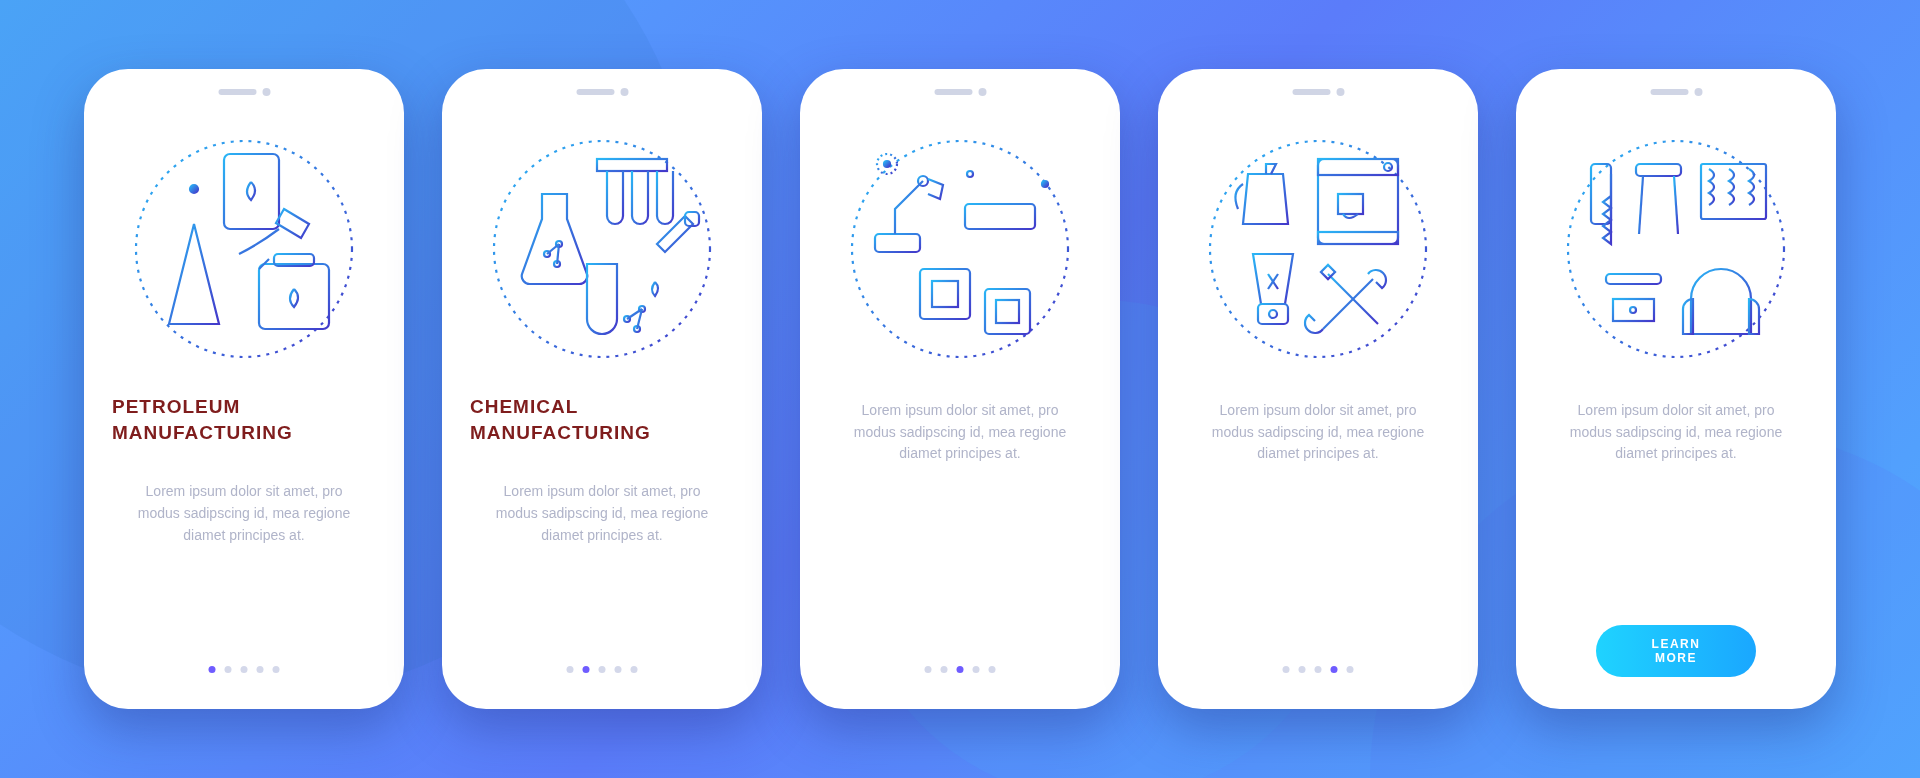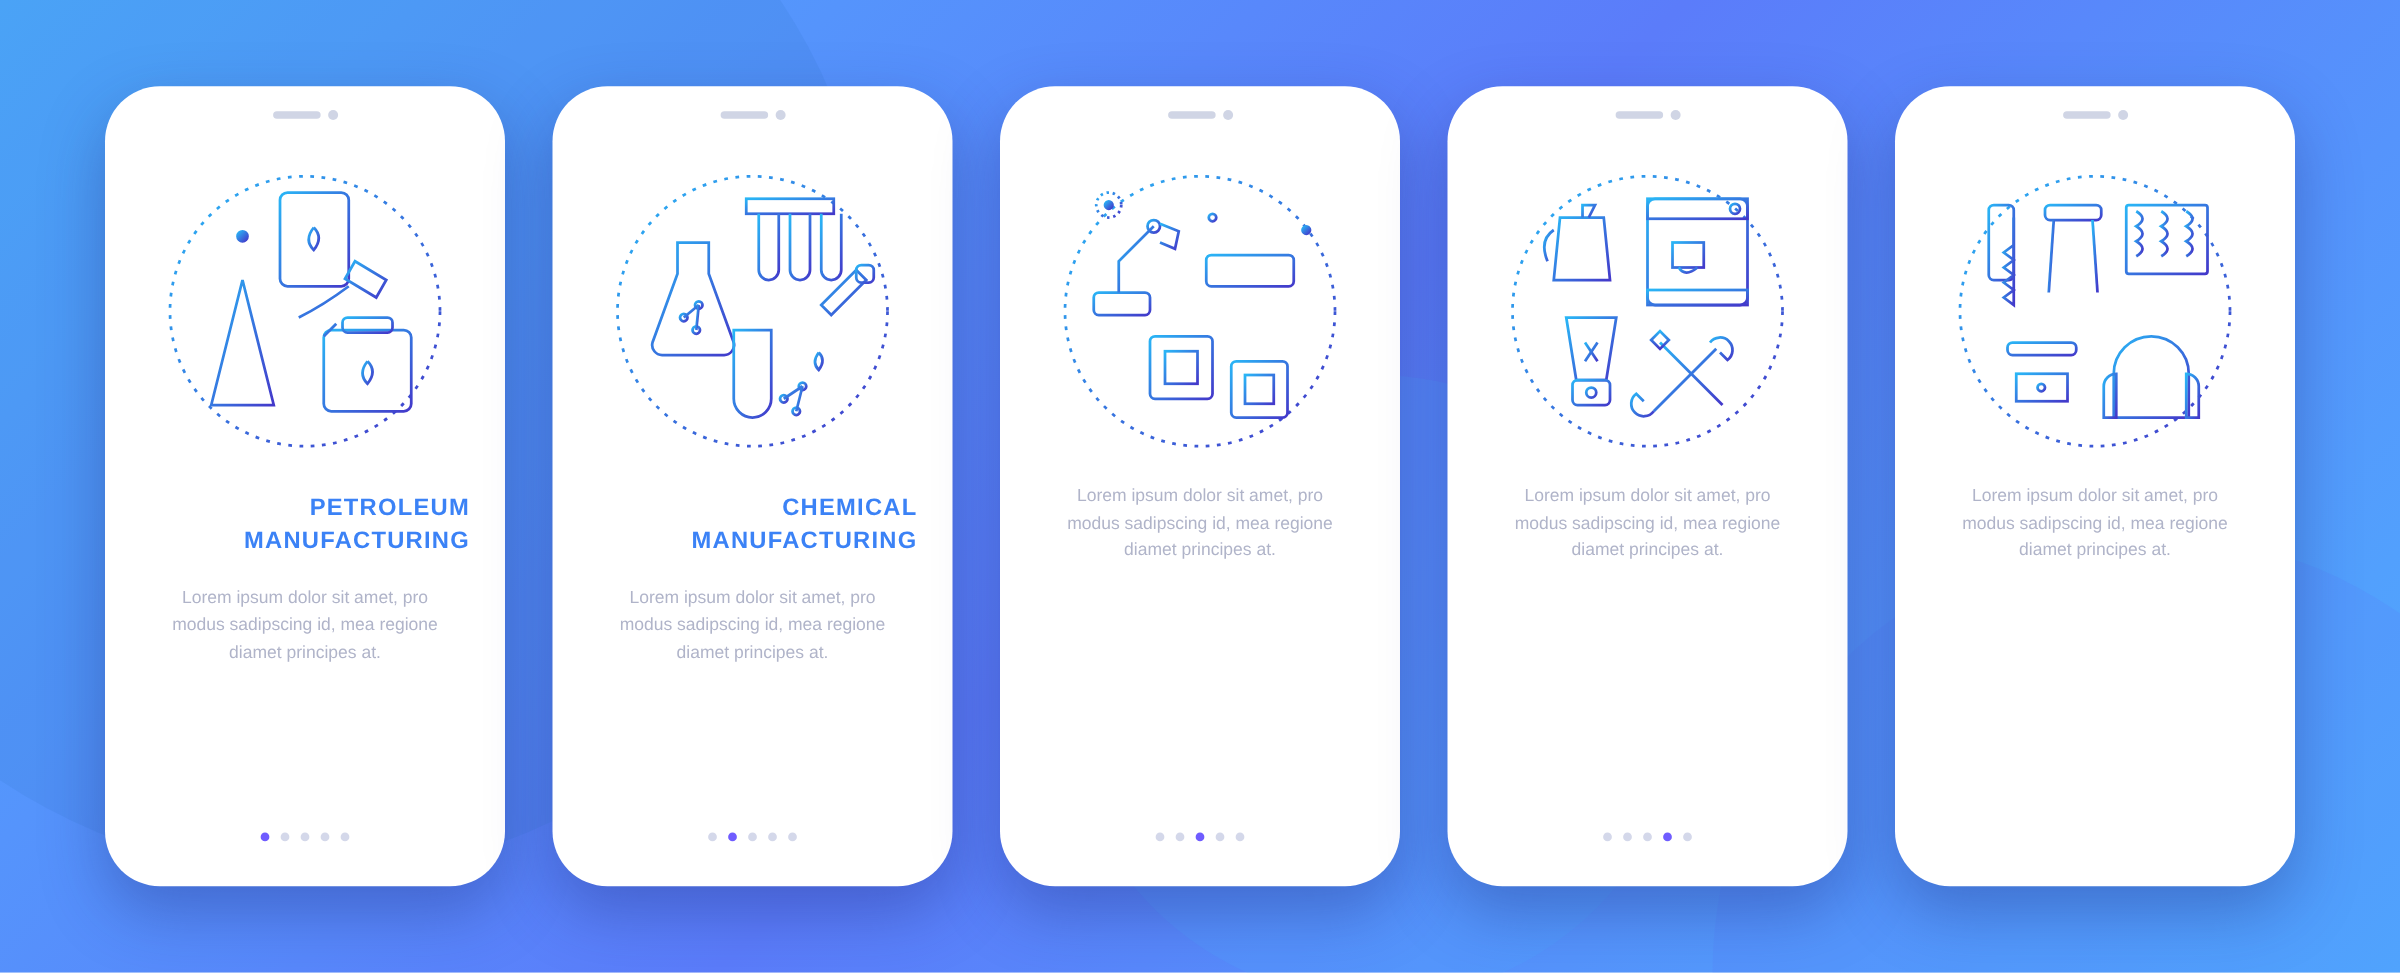--- a/index.html
+++ b/index.html
@@ -68,26 +68,26 @@
     margin-top: 10px;
   }
   .illustration svg { width: 100%; height: 100%; }
 
   .title {
     margin-top: 30px;
     font-size: 19px;
     font-weight: 700;
     letter-spacing: 1px;
     line-height: 1.35;
-    text-align: right;
-    color: #3b82f6;
+    text-align: left;
+    color: #7f1d1d;
     text-transform: uppercase;
   }
   .desc {
-    margin-top: 22px;
+    margin-top: 36px;
     font-size: 14px;
     line-height: 1.55;
     text-align: center;
     color: #b0b4c9;
     max-width: 230px;
   }
 
   .dots {
     position: absolute;
     bottom: 36px;
@@ -366,15 +366,16 @@
 
           <rect x="45" y="140" width="55" height="10" rx="4"></rect>
           <line x1="52" y1="150" x2="52" y2="200"></line>
           <line x1="93" y1="150" x2="93" y2="200"></line>
           <rect x="52" y="165" width="41" height="22"></rect>
           <circle cx="72" cy="176" r="3"></circle>
         </g>
       </svg>
     </div>
     <div class="desc">Lorem ipsum dolor sit amet, pro modus sadipscing id, mea regione diamet principes at.</div>
+    <button class="cta">LEARN MORE</button>
   </div>
 
 </div>
 
 </body></html>

